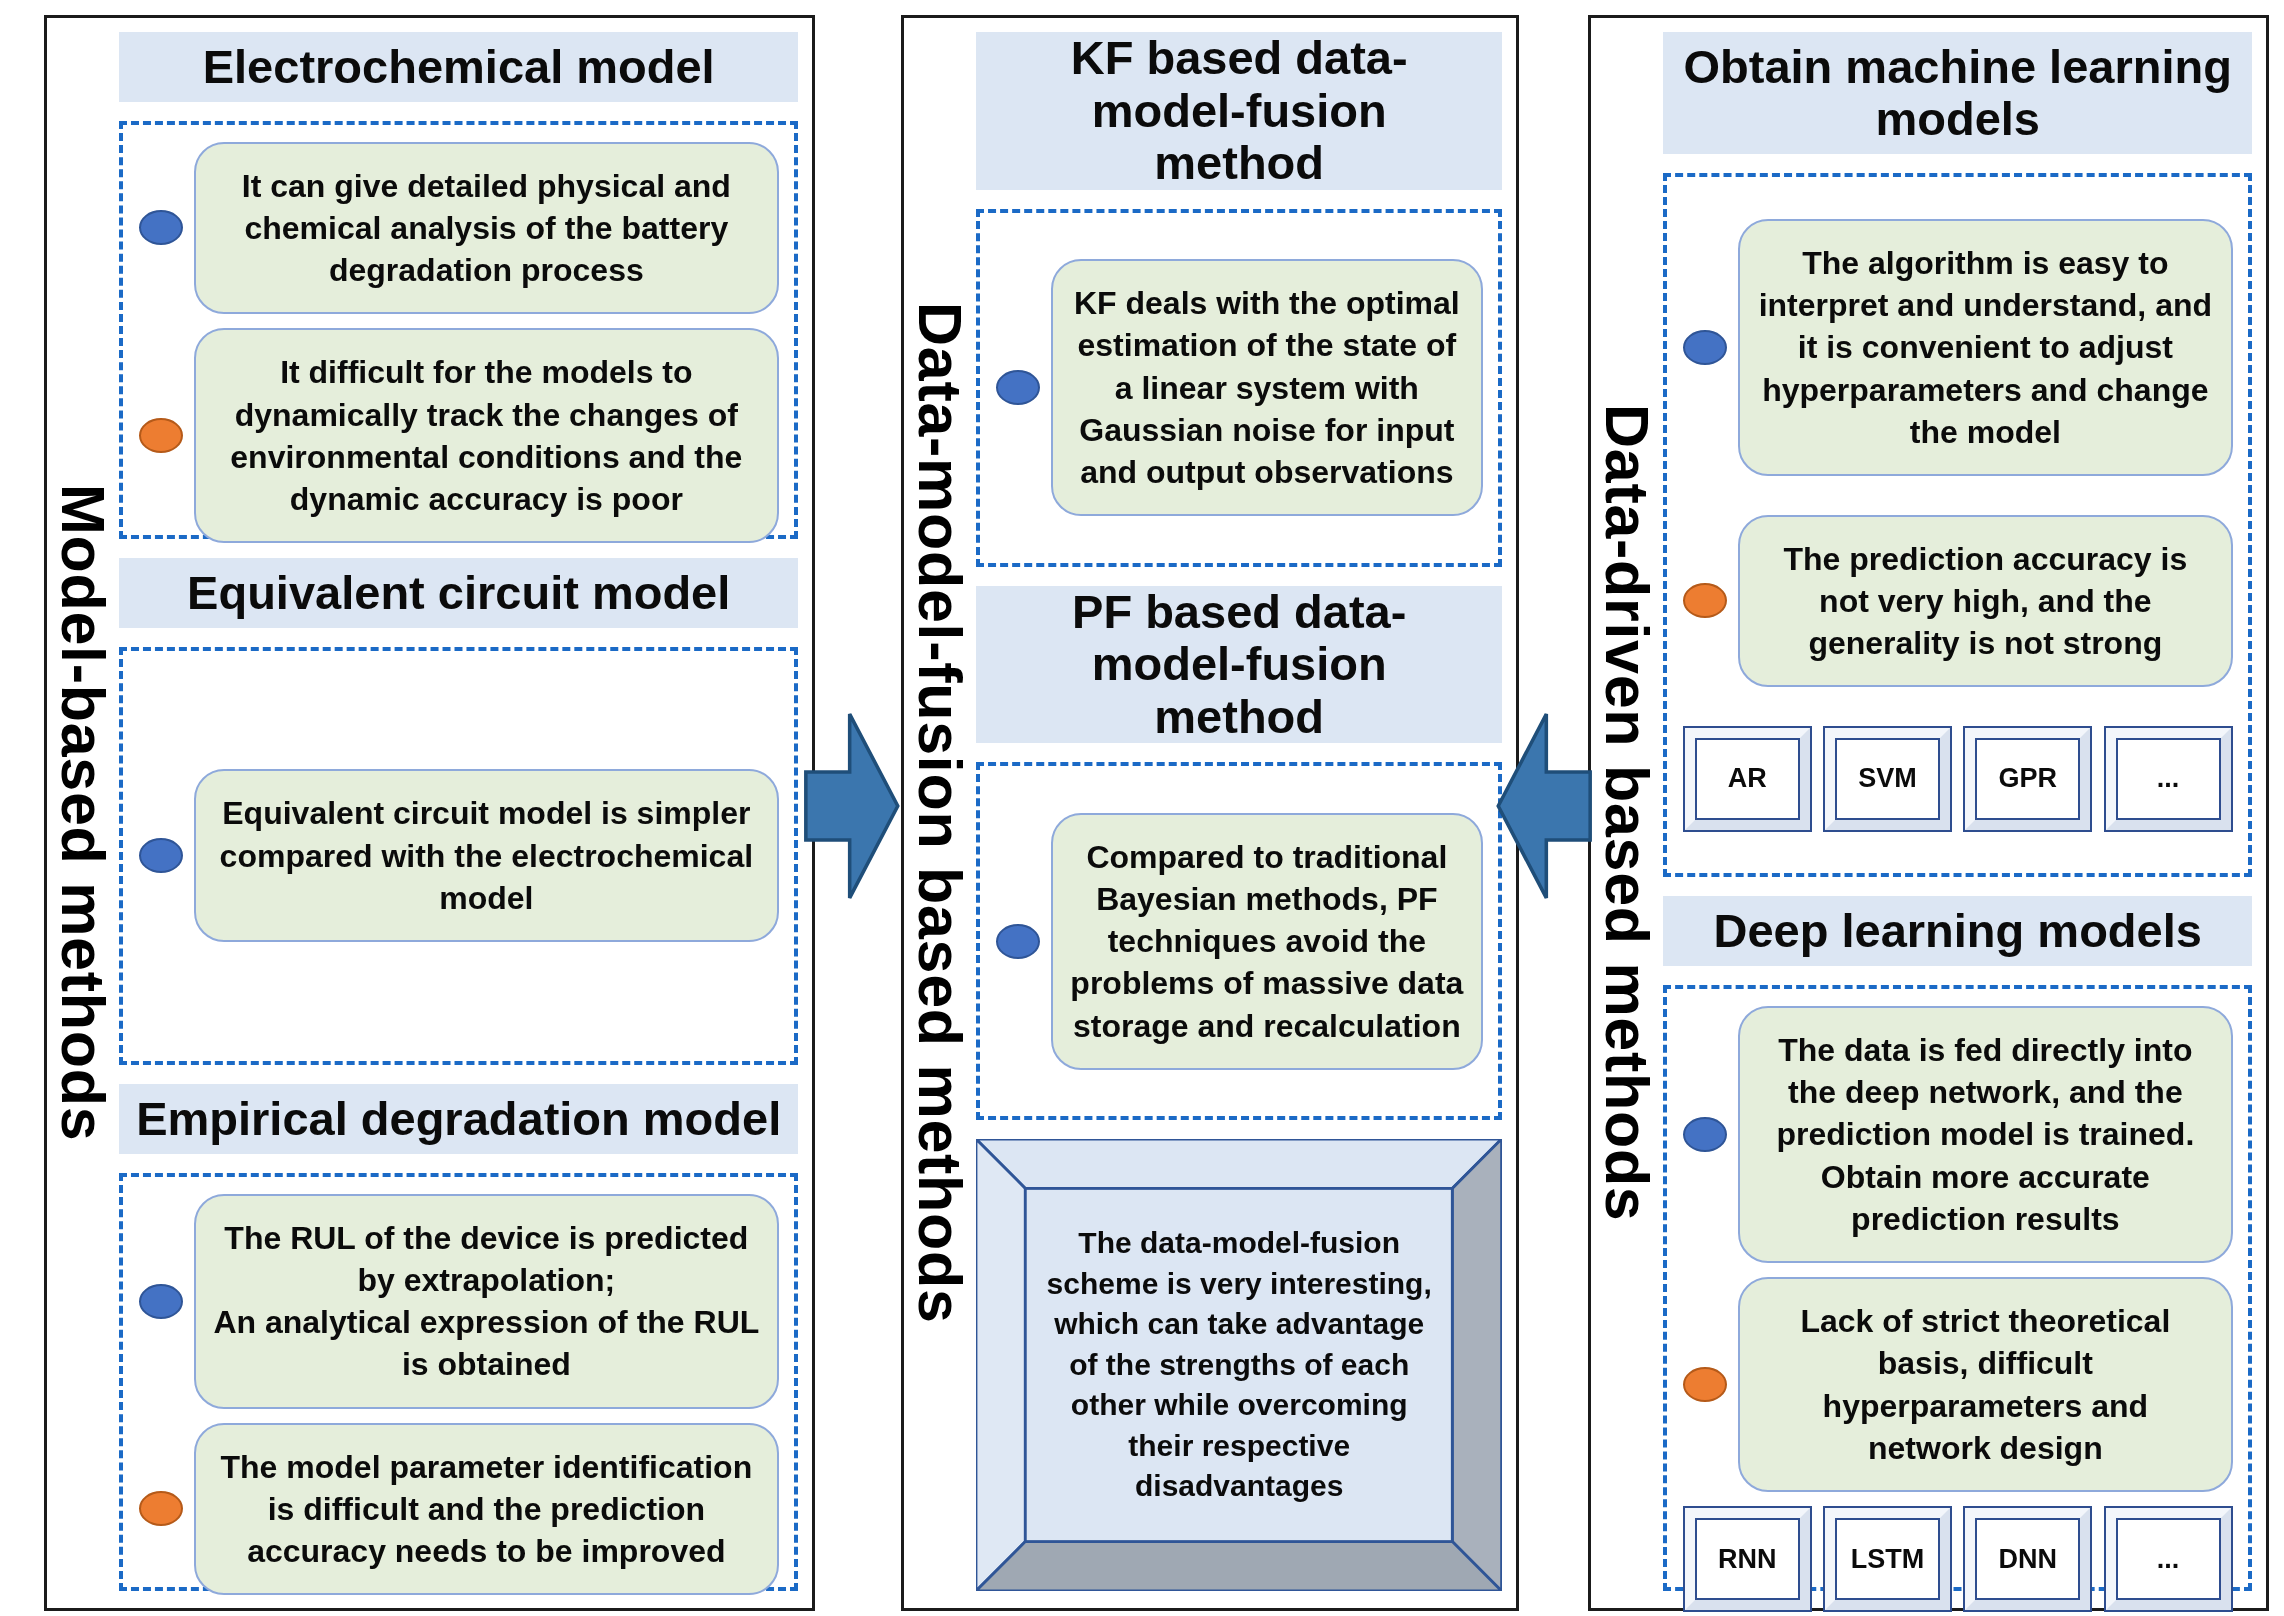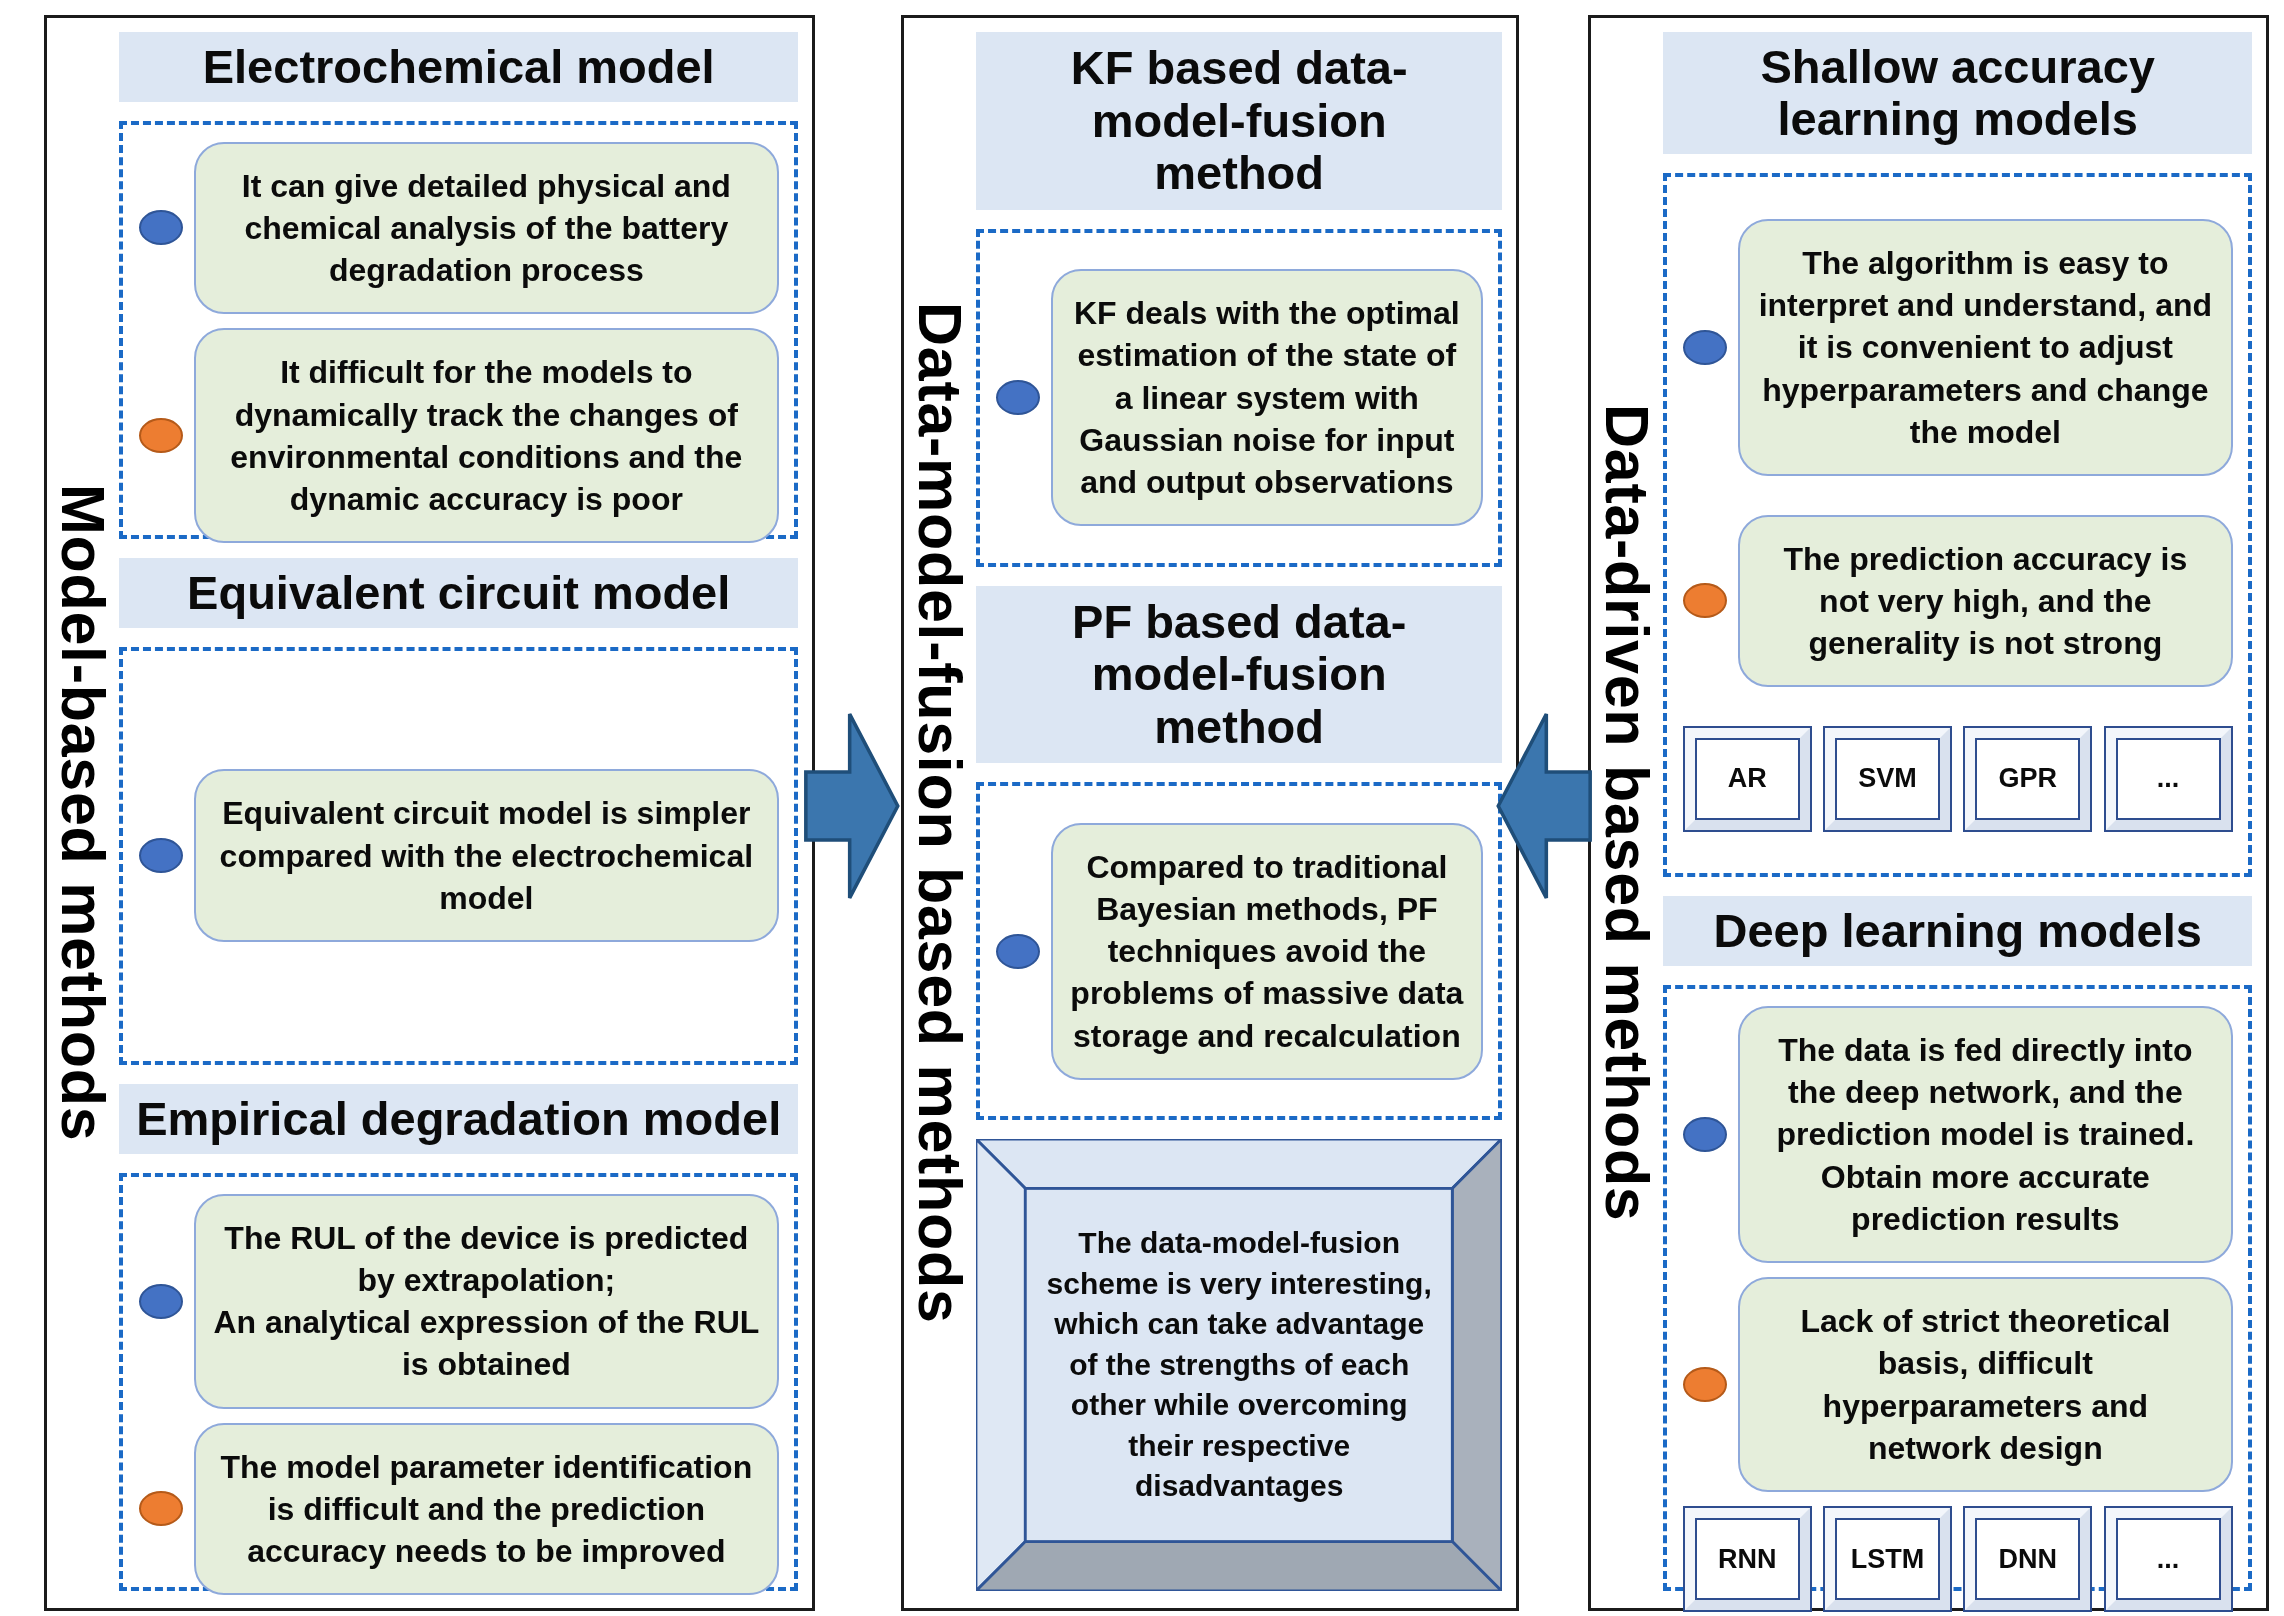--- a/index.html
+++ b/index.html
@@ -22,21 +22,21 @@
     font-size:61px; letter-spacing:0.7px; color:#000;
   }
   .content {
     flex:1; display:flex; flex-direction:column;
     padding:14px 14px 17px 1.4px; gap:19px; min-width:0;
   }
   .sec-h {
     background:#dce6f3; text-align:center; font-size:47px; line-height:1.12;
     padding:8.5px 7px; flex:0 0 auto;
   }
-  .sec-h.narrow { padding:10px 60px; }
+  .sec-h.narrow { padding:0 60px; }
   .dashed {
     border:4.2px dashed #1b6ac6; display:flex; flex-direction:column;
     justify-content:space-evenly; gap:14px; padding:17px 15.5px; flex:1 1 0;
     min-height:0; box-sizing:border-box;
   }
   .point { display:flex; align-items:center; gap:11.3px; }
   .bullet {
     width:44px; height:35px; border-radius:50%; flex:0 0 44px; box-sizing:border-box;
   }
   .bullet.pro { background:#4472c4; border:2.1px solid #2f5597; }
@@ -146,21 +146,21 @@
 
     </div>
   </div>
 </div>
 
 <div class="panel" id="panel-right">
   <div class="panel-inner">
     <div class="vlabel">Data-driven based methods</div>
     <div class="content">
 
-      <div class="sec-h">Shallow accuracy learning models</div>
+      <div class="sec-h">Obtain machine learning models</div>
       <div class="dashed" style="flex-grow:1.35;">
         <div class="point">
           <span class="bullet pro"></span>
           <div class="bubble">The algorithm is easy to interpret and understand, and it is convenient to adjust hyperparameters and change the model</div>
         </div>
         <div class="point">
           <span class="bullet con"></span>
           <div class="bubble">The prediction accuracy is not very high, and the generality is not strong</div>
         </div>
         <div class="tags">

